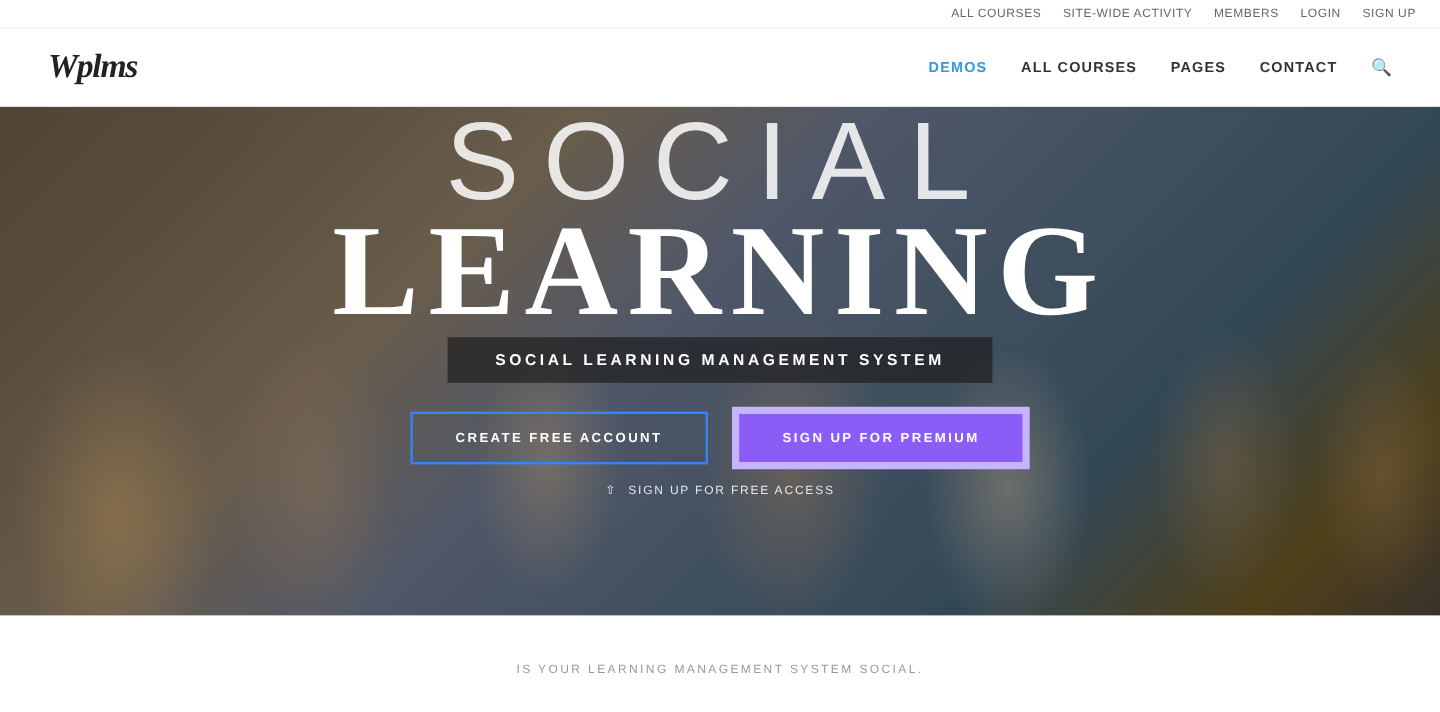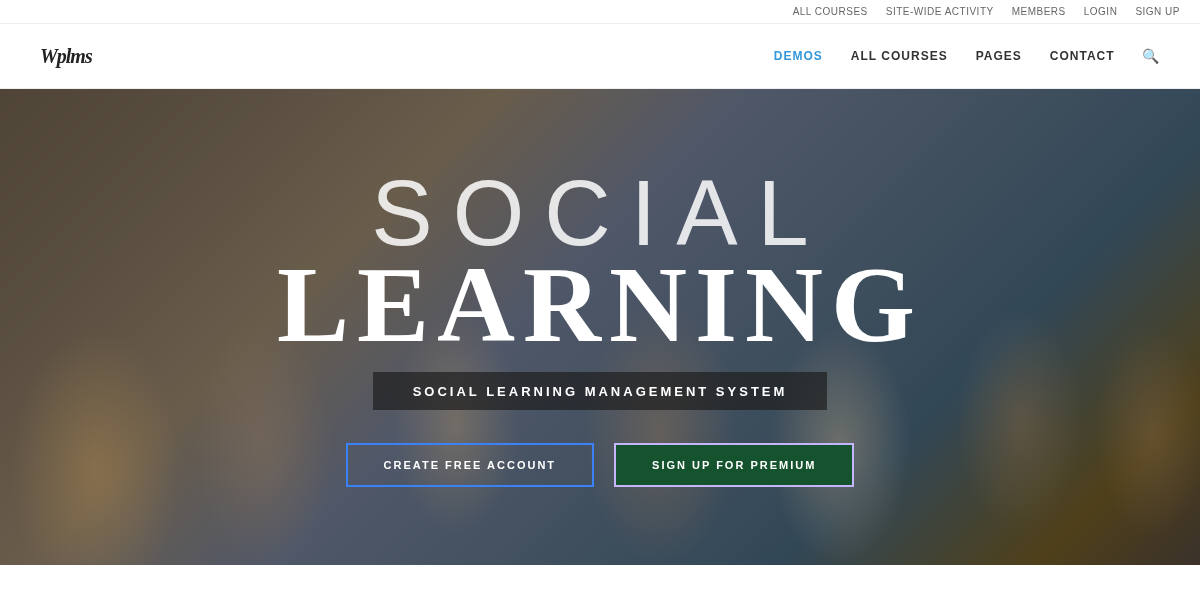--- a/index.html
+++ b/index.html
@@ -28,21 +28,21 @@
       padding: 0 40px;
       display: flex;
       align-items: center;
       justify-content: space-between;
       height: 65px;
       border-bottom: 1px solid #eee;
     }
     .logo {
       font-family: 'Georgia', serif;
       font-style: italic;
-      font-size: 20px;
+      font-size: 28px;
       color: #222;
       font-weight: bold;
       letter-spacing: -1px;
     }
     .nav-links {
       display: flex;
       align-items: center;
       gap: 28px;
     }
     .nav-links a {
@@ -57,24 +57,24 @@
     .search-icon {
       font-size: 14px;
       color: #555;
       cursor: pointer;
     }
 
     
     .hero {
       position: relative;
       width: 100%;
-      height: 476px;
+      height: 424px;
       overflow: hidden;
       display: flex;
-      align-items: center;
+      align-items: flex-start;
       justify-content: center;
     }
     .hero-bg {
       position: absolute;
       inset: 0;
       background: linear-gradient(
         rgba(30,30,30,0.55),
         rgba(30,30,30,0.55)
       ),
       
@@ -116,21 +116,21 @@
       letter-spacing: 8px;
       text-transform: uppercase;
       color: #fff;
       line-height: 0.95;
       font-family: Liberation Serif, serif;
       margin-top: -5px;
     }
     .hero-subtitle-bar {
       background: rgba(30,30,30,0.7);
       padding: 10px 40px;
-      margin: 15px auto;
+      margin: 2px auto;
       display: inline-block;
     }
     .hero-subtitle {
       font-size: 13px;
       font-weight: 700;
       letter-spacing: 3px;
       text-transform: uppercase;
       color: #fff;
     }
     .hero-buttons {
@@ -145,22 +145,22 @@
       background: transparent;
       color: #fff;
       padding: 14px 36px;
       font-size: 11px;
       font-weight: 700;
       letter-spacing: 2px;
       text-transform: uppercase;
       cursor: pointer;
     }
     .btn-red {
-      background: #14532d;
-      border: 2px solid #c4b5fd;
+      background: #8b5cf6;
+      border: 6px solid #c4b5fd;
       color: #fff;
       padding: 14px 36px;
       font-size: 11px;
       font-weight: 700;
       letter-spacing: 2px;
       text-transform: uppercase;
       cursor: pointer;
     }
     .hero-free-access {
       margin-top: 12px;
@@ -214,19 +214,23 @@
   <div class="hero-content">
     <div class="hero-title-social">SOCIAL</div>
     <div class="hero-title-learning">LEARNING</div>
     <div class="hero-subtitle-bar">
       <span class="hero-subtitle">SOCIAL LEARNING MANAGEMENT SYSTEM</span>
     </div>
     <div class="hero-buttons">
       <button class="btn-outline">CREATE FREE ACCOUNT</button>
       <button class="btn-red">SIGN UP FOR PREMIUM</button>
     </div>
+    <div class="hero-free-access">
+      <span class="arrow-up">⇧</span>
+      <span>SIGN UP FOR FREE ACCESS</span>
+    </div>
   </div>
 </section>
 
 <section class="below-hero">
   <div class="below-hero-eyebrow">IS YOUR LEARNING MANAGEMENT SYSTEM SOCIAL.</div>
 
 </section>
 
 </body></html>

